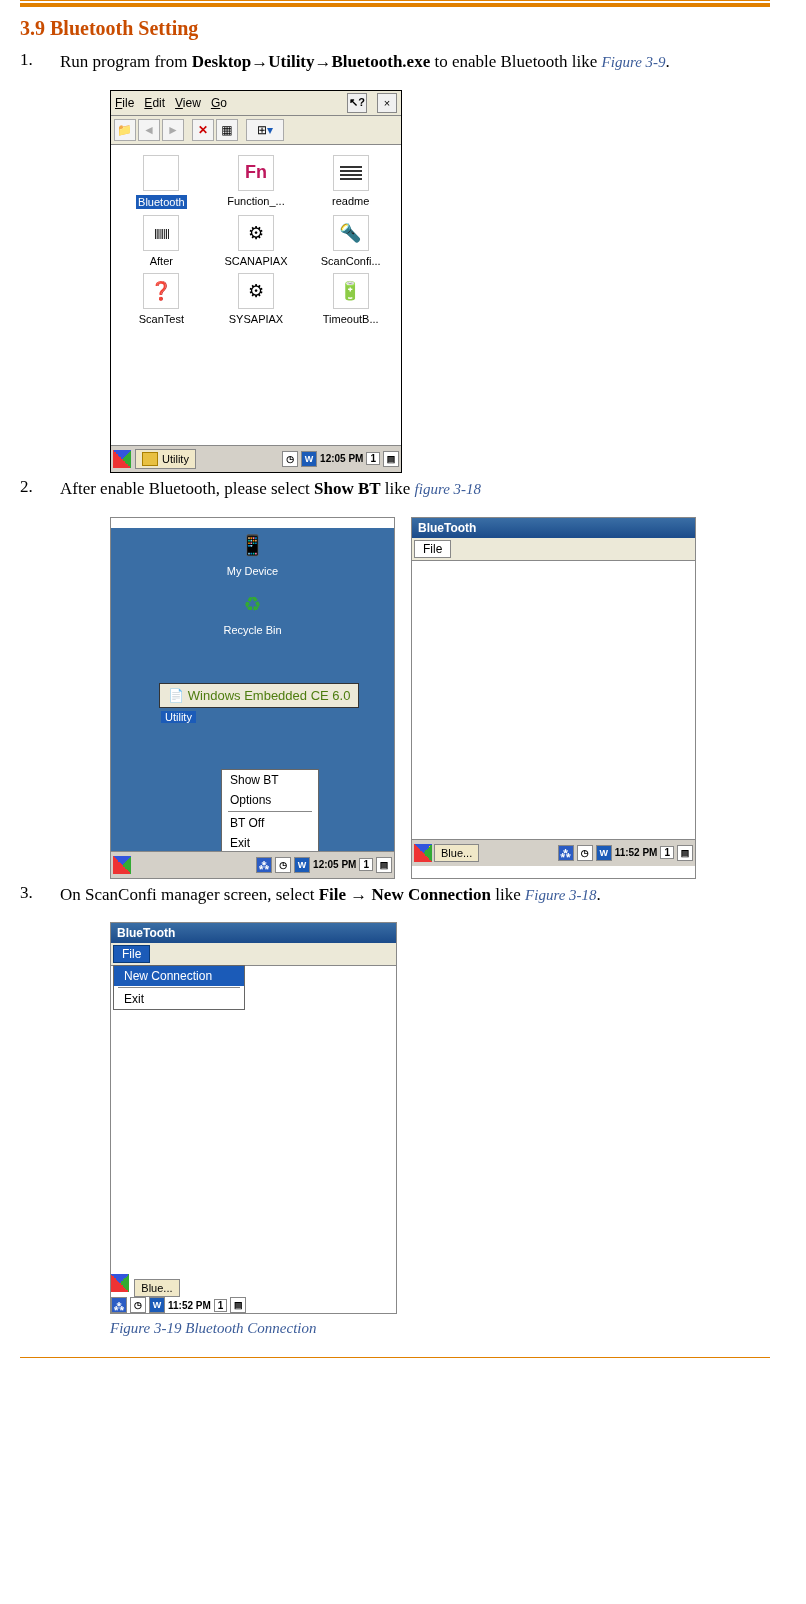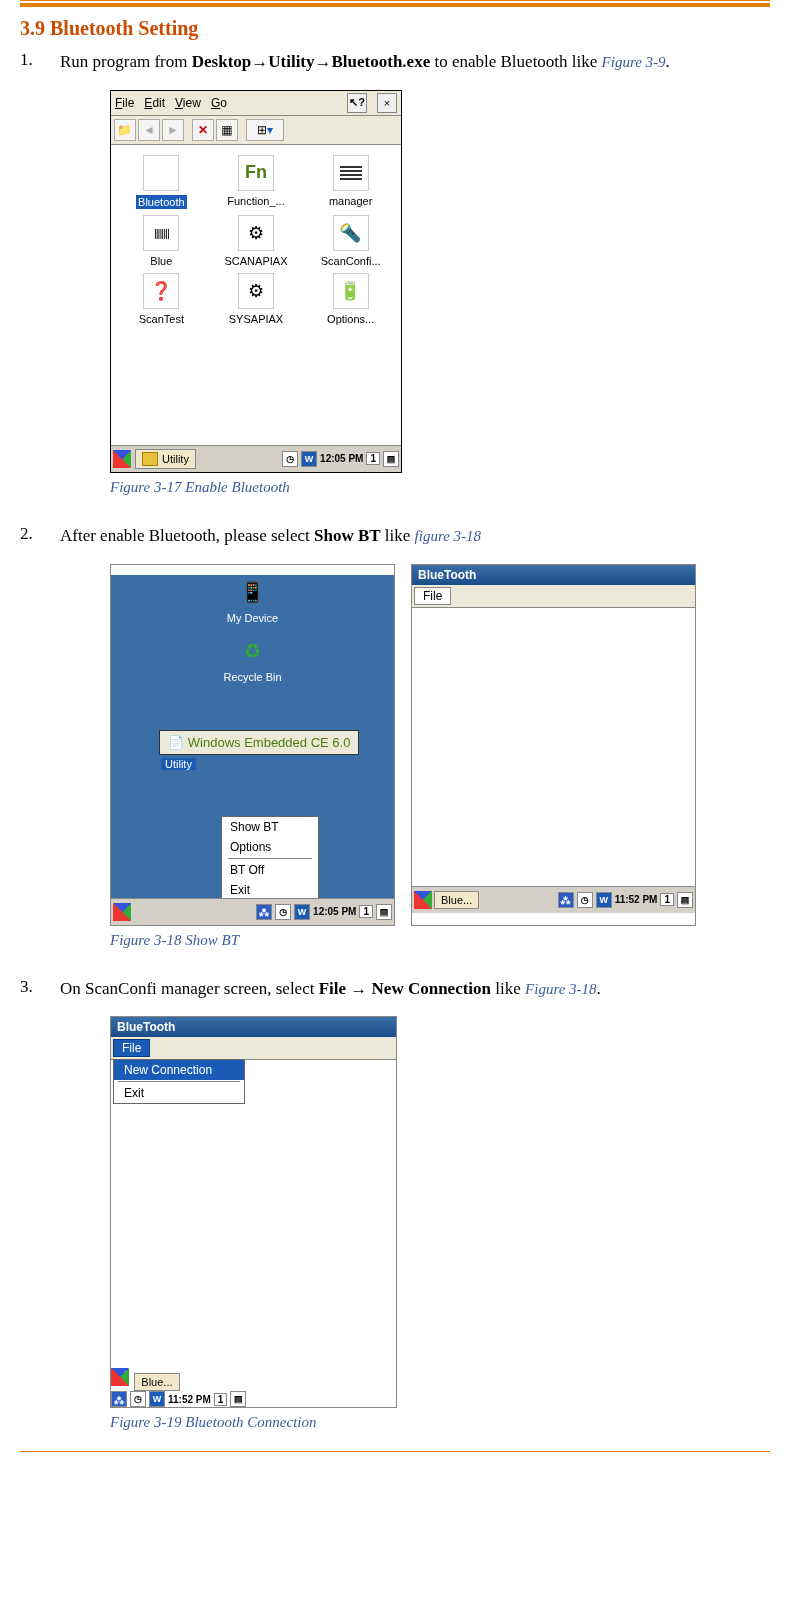--- a/index.html
+++ b/index.html
@@ -95,21 +95,21 @@
   }
   .ficon{
     display:flex;flex-direction:column;align-items:center;font-size:11px;
     gap:4px; text-align:center;
   }
   .ficon .box{
     width:34px;height:34px;border:1px solid #ccc;background:#fff;
     display:flex;align-items:center;justify-content:center;font-size:18px;
   }
   .bt{background:#2b5cc4;color:#fff;}
-  .fn{background:#ddd;color:#4d7c0f;font-size:11px;font-weight:bold;text-align:right;}
+  .fn{background:#ddd;color:#be185d;font-size:11px;font-weight:bold;text-align:right;}
   .rd{background:#fff;}
   .rd span{display:block;width:22px;border-top:2px solid #333;margin:2px 0;}
   .sel{background:#1b5bb8;color:#fff;padding:1px 2px;}
   .taskbar{
     display:flex;align-items:center;gap:4px;background:#d4d0c8;
     border-top:1px solid #888;padding:2px;height:22px;
   }
   .start{
     width:18px;height:18px;
     background:
@@ -218,63 +218,62 @@
       </div>
       <div class="ficon">
         <div class="box rd">
             <div>
               <span></span>
               <span></span>
               <span></span>
               <span></span>
             </div>
           </div>
-        <div>manager</div>
+        <div>readme</div>
       </div>
       <div class="ficon">
         <div class="box" style="font-size:11px;letter-spacing:-1px">||||||||</div>
-        <div>Blue</div>
+        <div>After</div>
       </div>
       <div class="ficon">
         <div class="box">⚙</div>
         <div>SCANAPIAX</div>
       </div>
       <div class="ficon">
         <div class="box" style="color:#3a6ea5">🔦</div>
         <div>ScanConfi...</div>
       </div>
       <div class="ficon">
         <div class="box" style="color:#c90;font-weight:bold">❓</div>
         <div>ScanTest</div>
       </div>
       <div class="ficon">
         <div class="box">⚙</div>
         <div>SYSAPIAX</div>
       </div>
       <div class="ficon">
         <div class="box" style="color:#3a3">🔋</div>
-        <div>Options...</div>
+        <div>TimeoutB...</div>
       </div>
     </div>
     <div class="taskbar">
       <span class="start"></span>
       <span class="tbtn">
         <span class="folder-icon"></span>
         <span>Utility</span>
       </span>
       <span class="tray">
         <span class="ico">◷</span>
         <span class="ico wico">W</span>
         <span>12:05 PM</span>
         <span class="n">1</span>
         <span class="ico">▤</span>
       </span>
     </div>
   </div>
-  <div class="caption">Figure 3-17 Enable Bluetooth</div>
 
   <div class="step">
     <div class="step-num">2.</div>
     <div class="step-body">
       <span>After enable Bluetooth, please select </span><span class="bold">Show BT</span><span>  like </span><span class="figref">figure 3-18</span>
     </div>
   </div>
 
   <div class="shot2">
 
@@ -329,21 +328,20 @@
             <span class="ico">◷</span>
             <span class="ico wico">W</span>
             <span>11:52 PM</span>
             <span class="n">1</span>
             <span class="ico">▤</span>
           </span>
         </div>
       </div>
     </div>
   </div>
-  <div class="caption">Figure 3-18 Show BT</div>
 
   <div class="step">
     <div class="step-num">3.</div>
     <div class="step-body">
       <span>On ScanConfi manager screen, select </span><span class="bold">File</span><span class="bold"> → </span><span class="bold">New Connection</span><span> like </span><span class="figref">Figure 3-18</span><span>.</span>
     </div>
   </div>
 
   <div class="shot3">
     <div class="win" style="height:390px">

